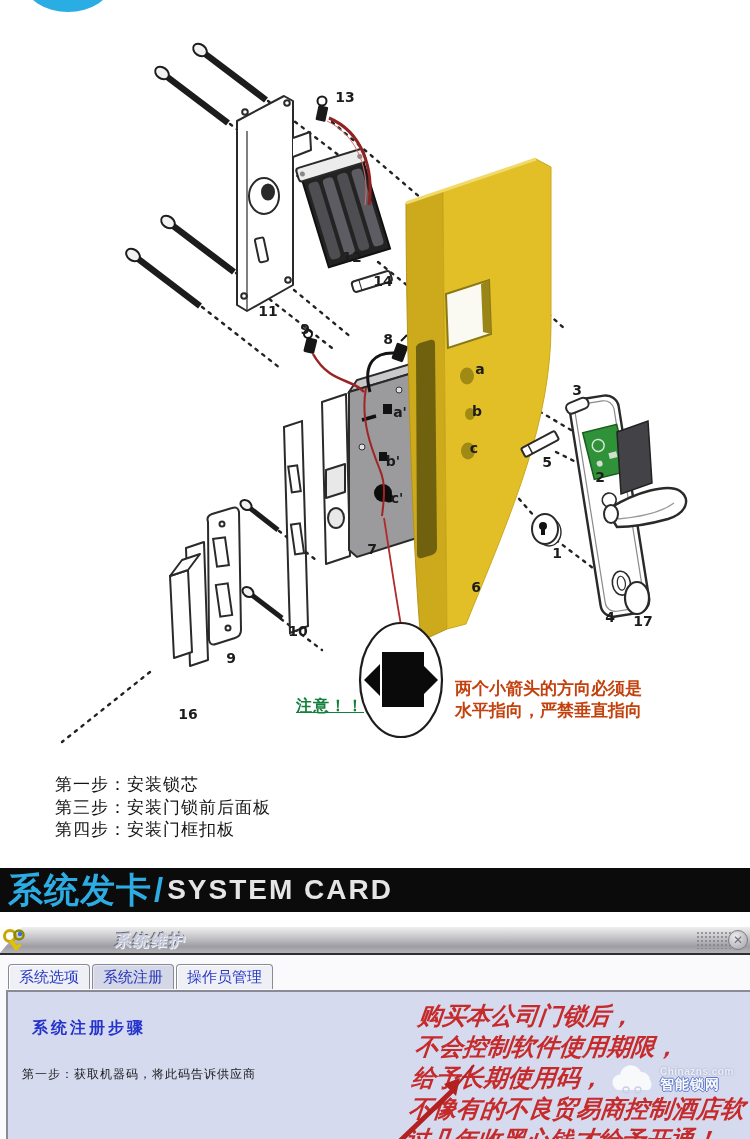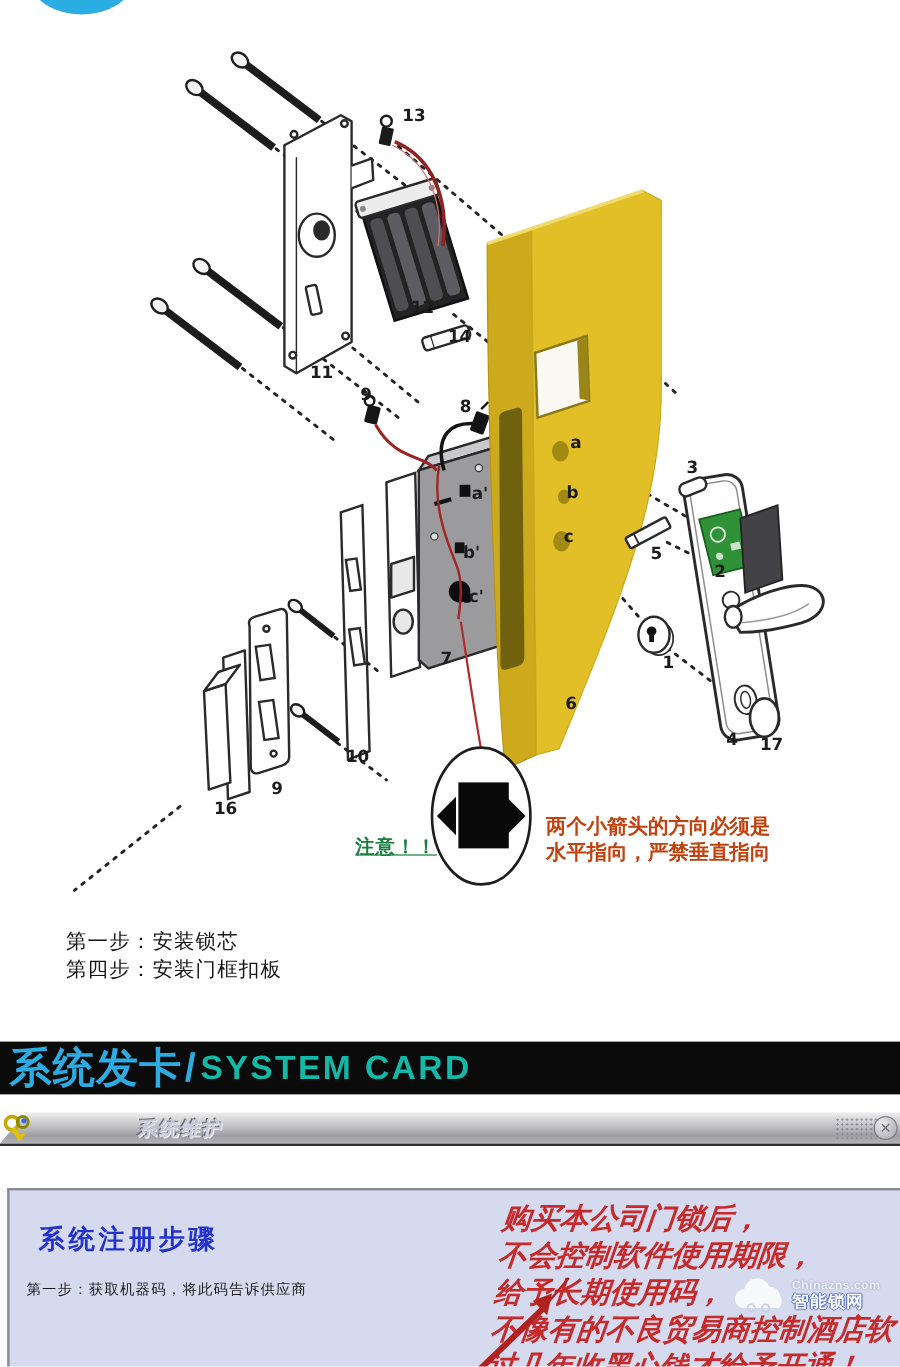--- a/index.html
+++ b/index.html
@@ -41,21 +41,21 @@
              font-weight:bold;text-align:center;line-height:18px;}
   #tabstrip{position:absolute;left:0;top:955px;width:750px;height:35px;background:#fafafc;}
   .tab{position:absolute;bottom:1px;height:24px;padding:0 10px;line-height:24px;font-size:15px;
        color:#2b3ac6;background:#eef0f6;border:1px solid #8a8a94;border-bottom:none;
        border-top-left-radius:4px;border-top-right-radius:4px;
        box-shadow:inset 1px 1px 0 #ffffff;white-space:nowrap;}
   .tab.active{background:#d4d7e6;color:#2433bb;box-shadow:inset 1px 1px 0 #e8eaf2;}
   #content{position:absolute;left:0;top:990px;width:750px;height:149px;background:#fafafc;}
   #panel{position:absolute;left:6px;top:0;right:0;bottom:0;background:#d5daee;
          border-top:2px solid #8a8a96;border-left:2px solid #8a8a96;overflow:hidden;}
-  #reg-heading{position:absolute;left:24px;top:26px;font-size:22px;font-weight:bold;
+  #reg-heading{position:absolute;left:24px;top:26px;font-size:16px;font-weight:bold;
                color:#2433cc;letter-spacing:3px;text-align:right;}
   #reg-step{position:absolute;left:14px;top:74px;font-size:12px;color:#1a1a1a;letter-spacing:1px;}
   #annotation{position:absolute;left:404px;top:8px;font-size:24px;font-weight:bold;color:#c62a2a;
               line-height:31px;font-style:italic;transform:skewX(-6deg);white-space:nowrap;}
   #red-arrow{position:absolute;left:0;top:0;width:744px;height:149px;pointer-events:none;}
   #watermark{position:absolute;left:600px;top:66px;width:150px;height:50px;opacity:.92;}
   #wm-domain{position:absolute;left:52px;top:8px;font-size:10px;font-weight:bold;color:#f2f2f2;
              text-shadow:0 0 2px #8090c0;letter-spacing:.5px;}
   #wm-name{position:absolute;left:52px;top:18px;font-size:14px;font-weight:bold;color:#fff;
            text-shadow:-1px 0 #5570c8,1px 0 #5570c8,0 -1px #5570c8,0 1px #5570c8;letter-spacing:1px;}
@@ -274,55 +274,61 @@
         <span class="plabel" style="left: 480px; top: 369px;">a</span>
         <span class="plabel" style="left: 477px; top: 411px;">b</span>
         <span class="plabel" style="left: 474px; top: 448px;">c</span>
         <span class="plabel" style="left: 547px; top: 462px;">5</span>
         <span class="plabel" style="left: 600px; top: 477px;">2</span>
         <span class="plabel" style="left: 557px; top: 553px;">1</span>
         <span class="plabel" style="left: 372px; top: 549px;">7</span>
         <span class="plabel" style="left: 476px; top: 587px;">6</span>
         <span class="plabel" style="left: 298px; top: 631px;">10</span>
         <span class="plabel" style="left: 231px; top: 658px;">9</span>
-        <span class="plabel" style="left: 188px; top: 674px;">16</span>
+        <span class="plabel" style="left: 188px; top: 714px;">16</span>
         <span class="plabel" style="left: 610px; top: 617px;">4</span>
         <span class="plabel" style="left: 643px; top: 621px; text-align: right;">17</span>
       </div>
     <div id="notice-text">注意！！</div>
     <div id="warning-lines">
         <div>两个小箭头的方向必须是</div>
         <div>水平指向，严禁垂直指向</div>
       </div>
     <div id="steps">
         <div>第一步：安装锁芯</div>
+        <div>第三步：安装门锁前后面板</div>
         <div>第四步：安装门框扣板</div>
       </div>
   </div>
 
   <div id="banner">
     <span class="zh" style="color:#2cace2;">系统发卡</span>
     <span class="sep" style="color:#2cace2;">/</span>
-    <span class="en" style="color:#14b8a6;">SYSTEM CARD</span>
+    <span class="en" style="color:#e5e5e5;">SYSTEM CARD</span>
   </div>
 
   <div id="titlebar">
     <div class="notch"></div>
     <svg id="keys-icon" width="30" height="26" viewBox="0 0 30 26">
       <circle cx="8" cy="8" r="5.5" fill="none" stroke="#c8a800" stroke-width="3"></circle>
       <rect x="10" y="11" width="4" height="12" rx="1" fill="#e0c200" transform="rotate(-35 12 17)"></rect>
       <rect x="14" y="17" width="5" height="3" fill="#e0c200" transform="rotate(-35 16 18)"></rect>
       <circle cx="17" cy="7" r="4.5" fill="none" stroke="#8a8a00" stroke-width="2.5"></circle>
       <circle cx="18" cy="6" r="2.2" fill="#3a6adf"></circle>
     </svg>
     <span id="win-title">系统维护</span>
     <div id="grip"></div>
     <div id="close-btn">✕</div>
   </div>
 
+  <div id="tabstrip">
+      <div class="tab" style="left: 8px;">系统选项</div>
+      <div class="tab active" style="left: 92px;">系统注册</div>
+      <div class="tab" style="left: 176px;">操作员管理</div>
+    </div>
 
   <div id="content">
     <div id="panel">
       <div id="reg-heading">系统注册步骤</div>
       <div id="reg-step">第一步：获取机器码，将此码告诉供应商</div>
       <div id="annotation">
           <div>购买本公司门锁后，</div>
           <div>不会控制软件使用期限，</div>
           <div>给予长期使用码，</div>
           <div>不像有的不良贸易商控制酒店软</div>

